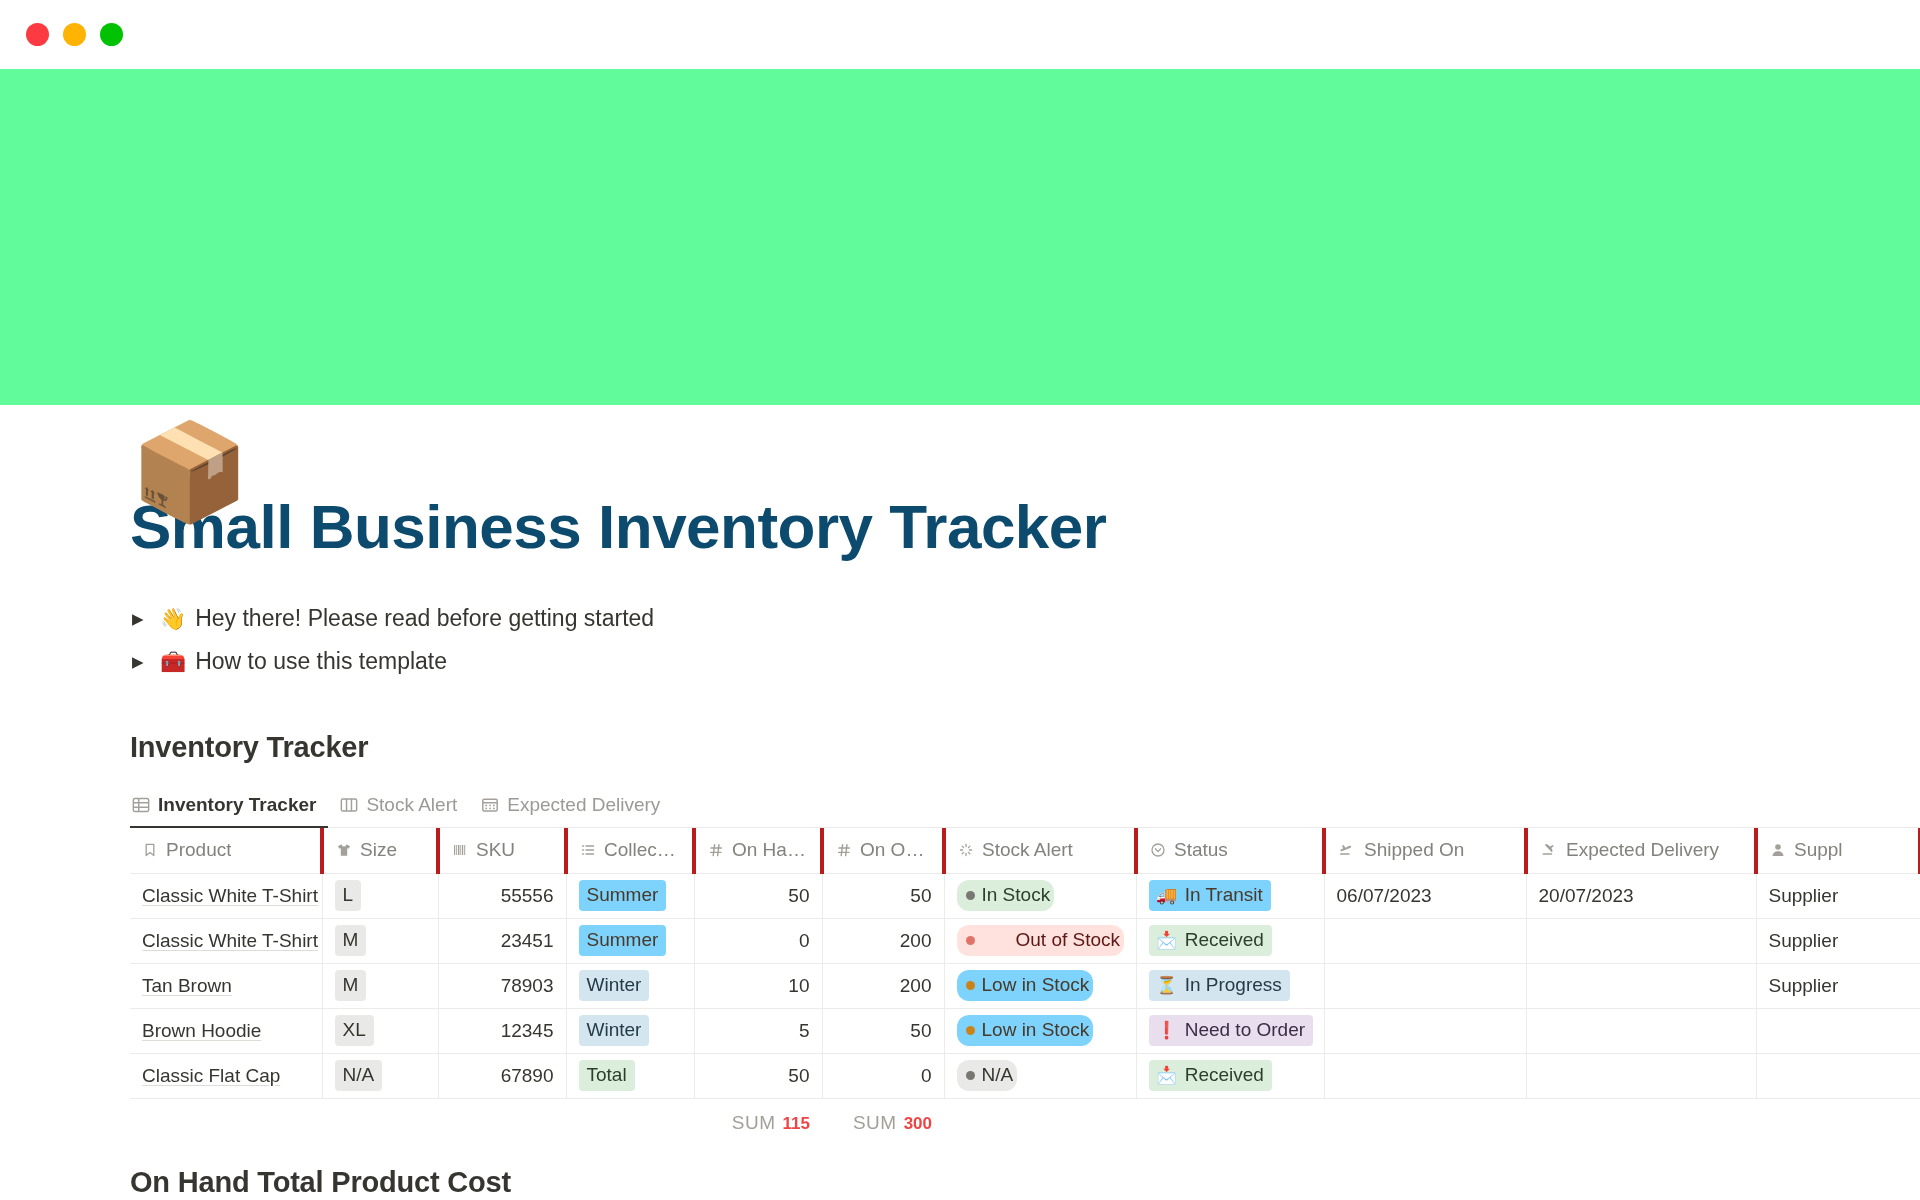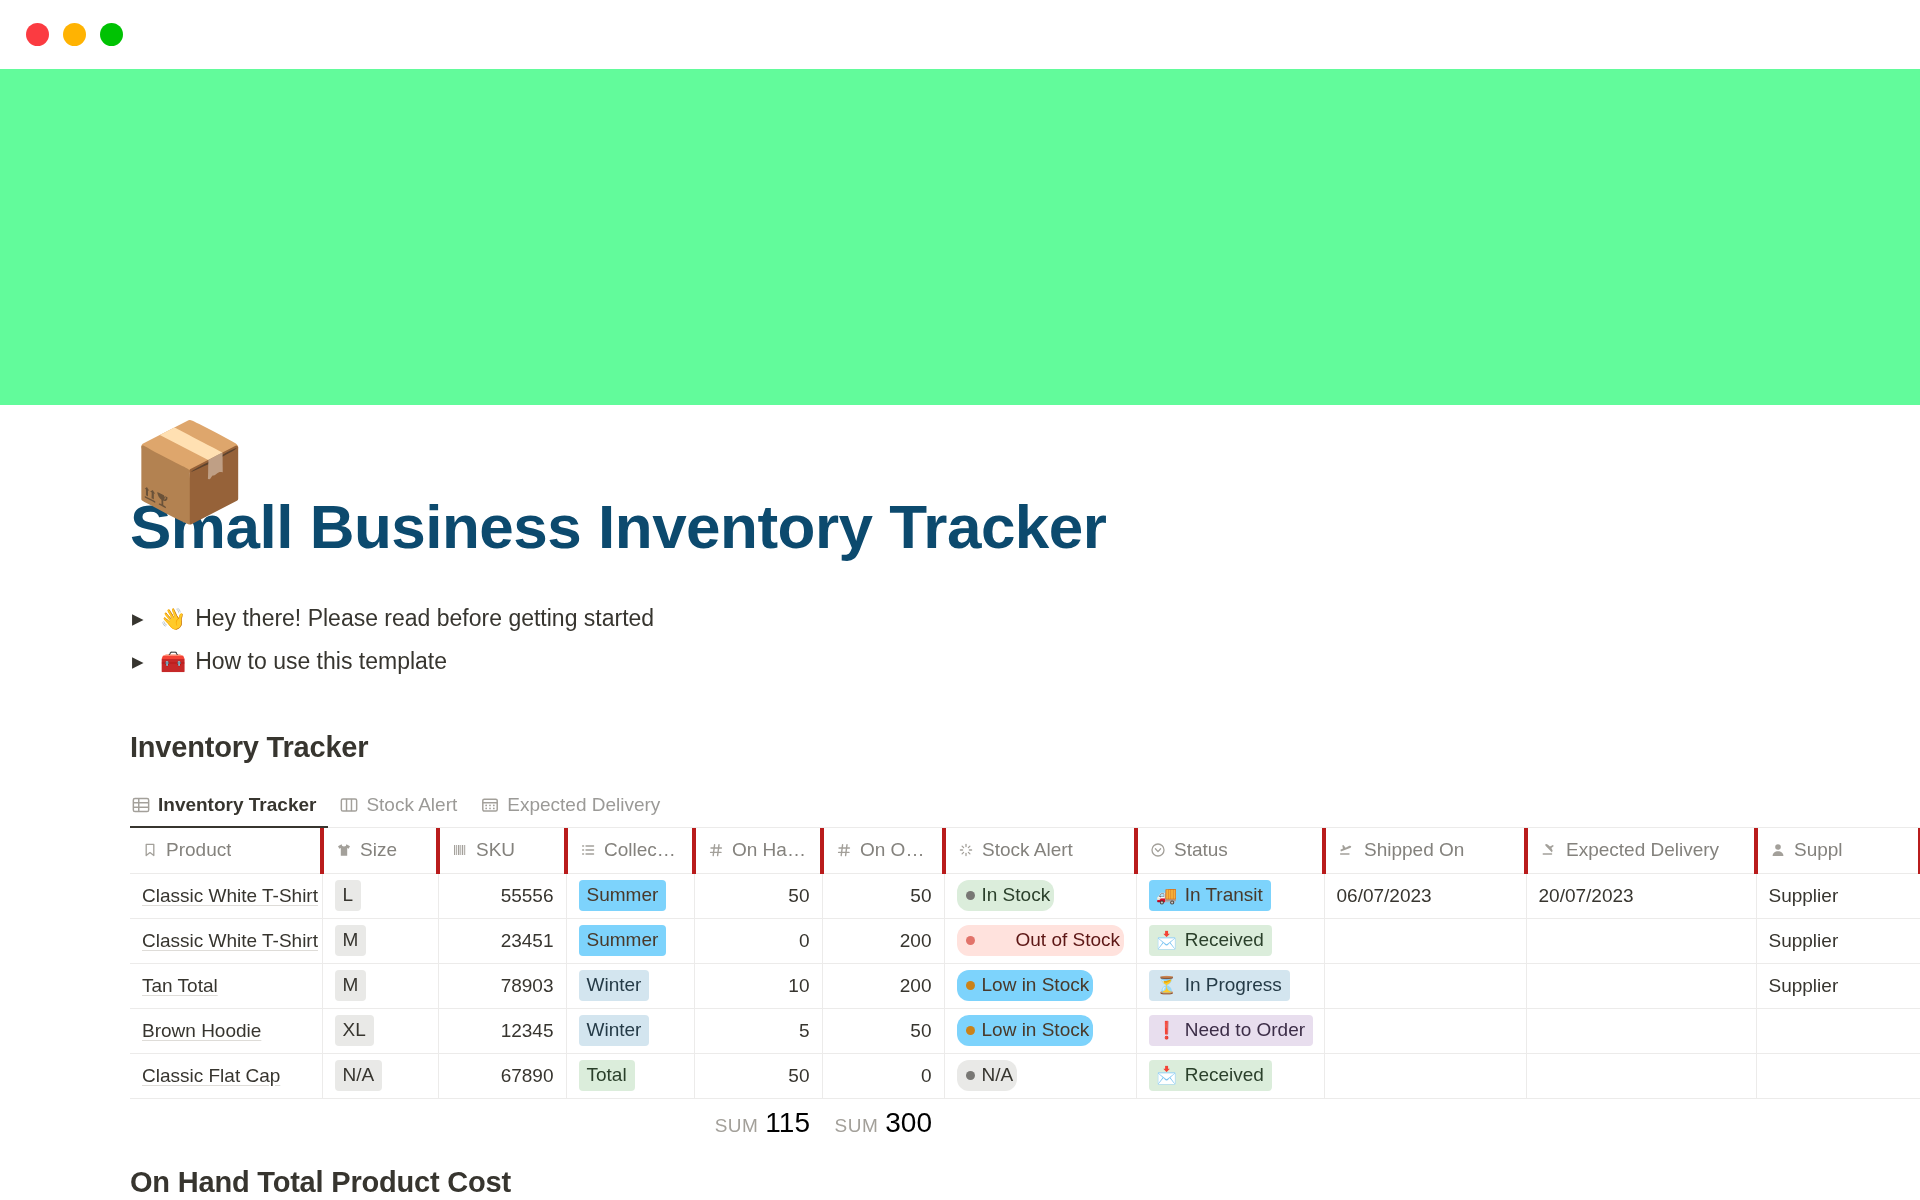--- a/index.html
+++ b/index.html
@@ -193,21 +193,21 @@
     color: #84827d;
     text-align: right;
     padding: 0 12px;
   }
   .sum-label {
     font-size: 19px;
     letter-spacing: 0.5px;
     color: #a3a09a;
     margin-right: 7px;
   }
-  .sum-val { font-size: 28px; color: #000000; font-weight: 400; }
+  .sum-val { font-size: 17px; color: #ef4444; font-weight: 700; }
 
   .next-heading {
     margin-top: 18px;
     font-size: 29px;
     font-weight: 700;
     color: #37352f;
     letter-spacing: -0.2px;
   }
 </style>
 </head>
@@ -497,21 +497,21 @@
         <td><span class="pill bg-green">
               <span class="pill-emoji">📩</span>
               <span>Received</span>
             </span></td>
         <td></td>
         <td></td>
         <td>Supplier</td>
       </tr>
 
       <tr>
-        <td><span class="prod-link">Tan Total</span></td>
+        <td><span class="prod-link">Tan Brown</span></td>
         <td><span class="pill bg-gray">M</span></td>
         <td class="num">78903</td>
         <td><span class="pill bg-blue">Winter</span></td>
         <td class="num">10</td>
         <td class="num">200</td>
         <td><span class="pill round bg-orange">
               <span class="dot dot-orange"></span>
               <span>Low in Stock</span>
             </span></td>
         <td><span class="pill bg-blue">

